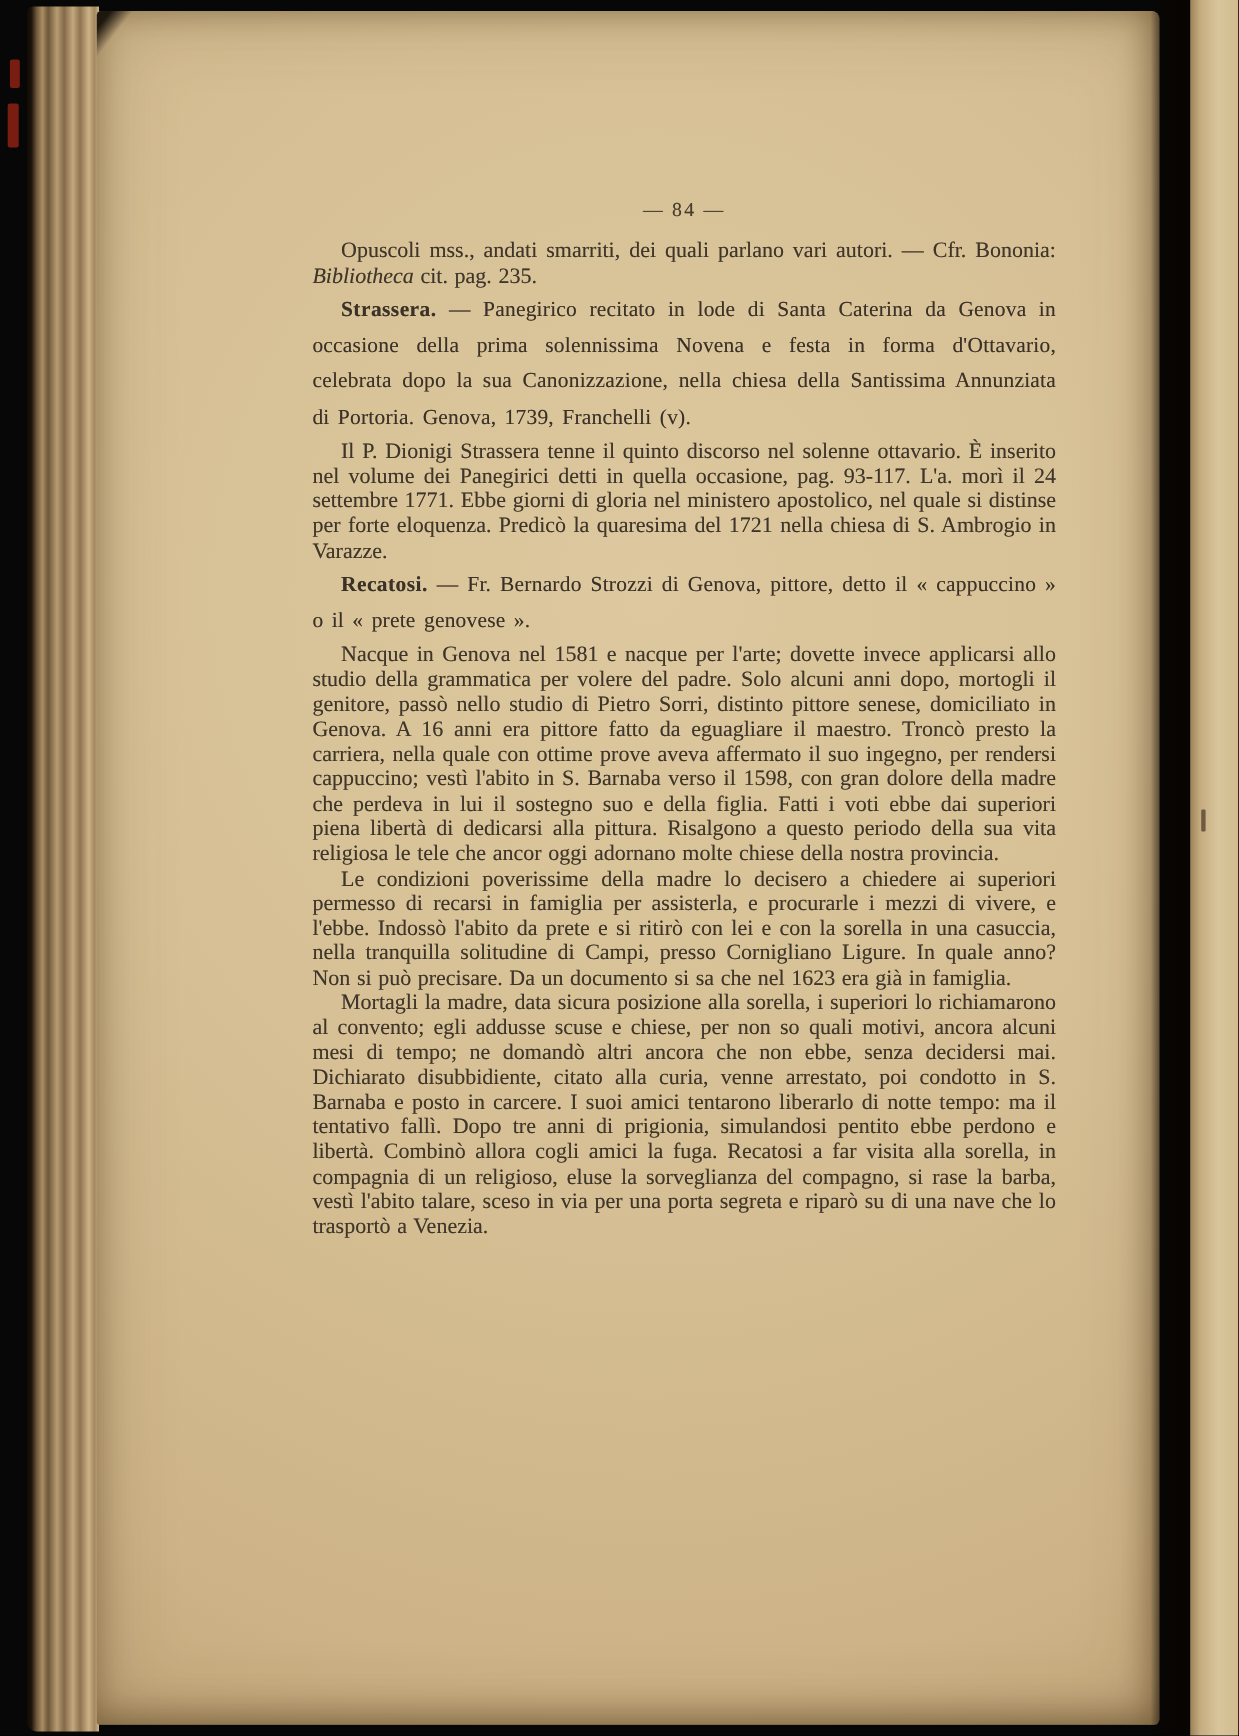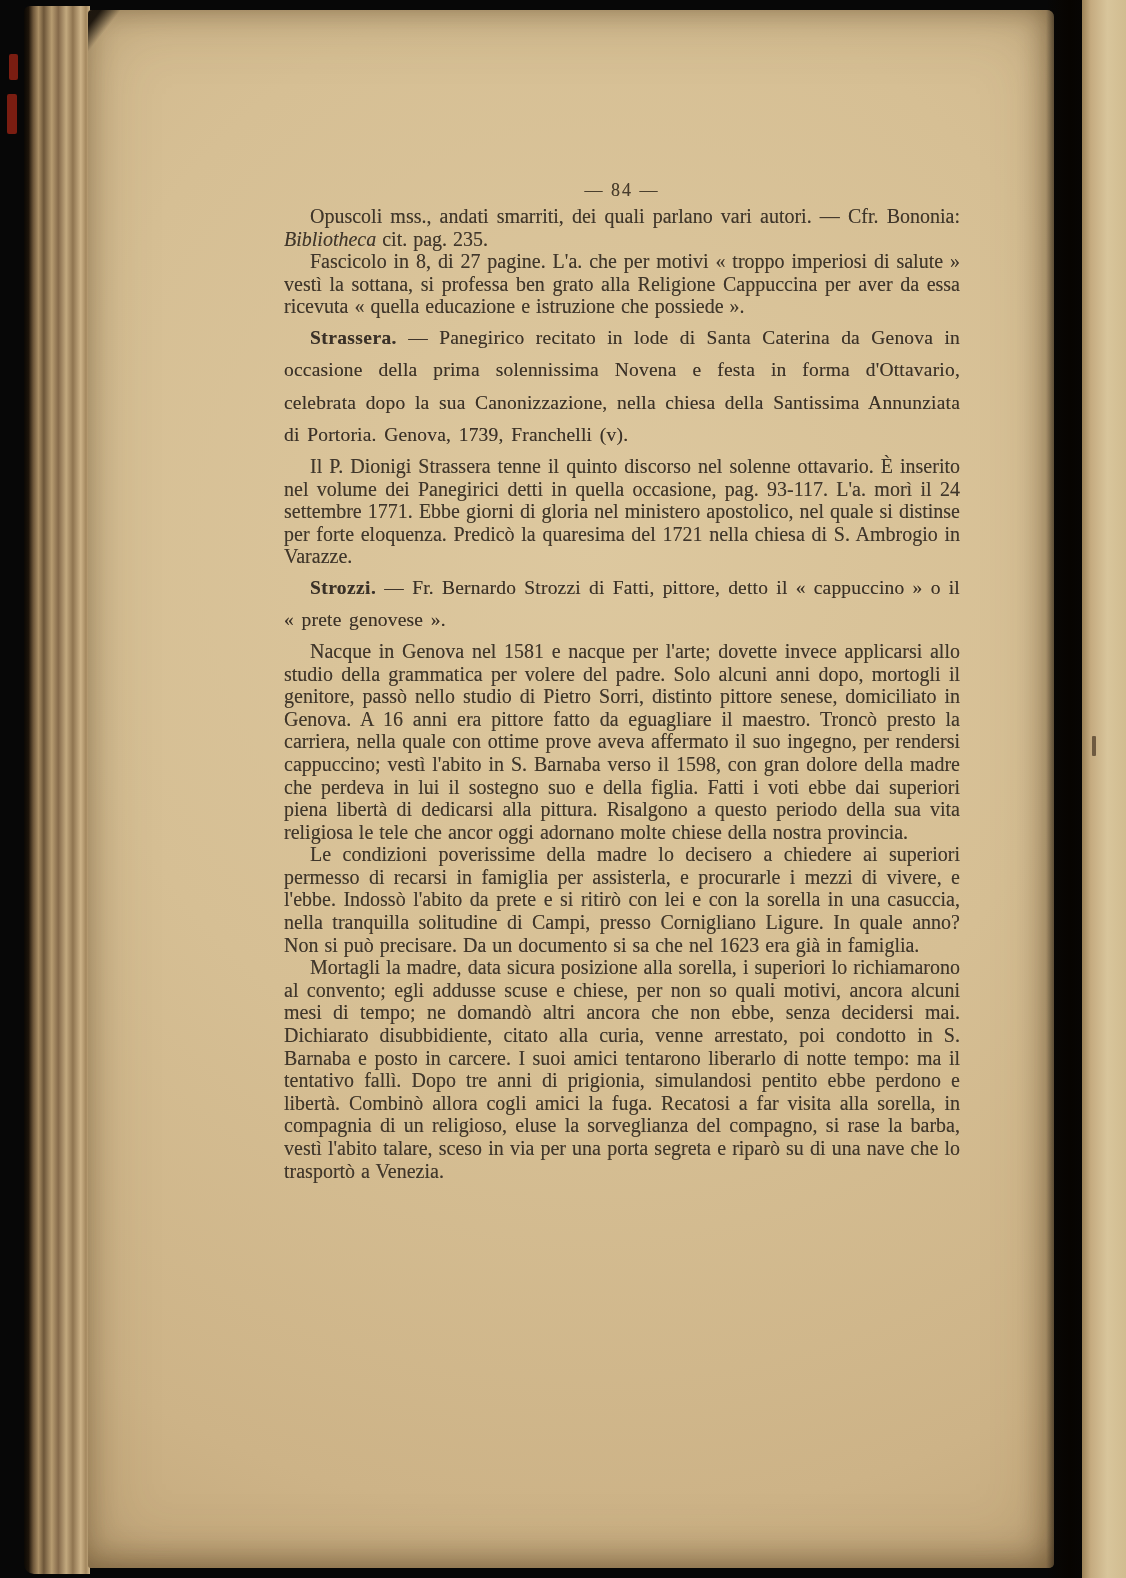--- a/index.html
+++ b/index.html
@@ -55,21 +55,21 @@
     background:#57452f;border-radius:1px;opacity:.8;
   }
   
   .textblock{
     position:absolute;left:196px;top:170px;width:676px;
     color:var(--ink-color,#3f362b);
     text-shadow:0 0 .5px rgba(62,47,26,.45);
   }
   .page-number{
     text-align:center;font-size:18px;letter-spacing:2px;
-    margin-bottom:4px;color:#473c2c;
+    margin-bottom:16px;color:#473c2c;
   }
   .paragraphs p{
     margin:0;text-align:justify;text-indent:26px;
   }
   .paragraphs p.note{
     font-size:20px;line-height:22.6px;word-spacing:1px;
   }
   .paragraphs p.entry{
     font-size:19.5px;line-height:32.5px;margin:4px 0 3px 0;
     word-spacing:2.5px;letter-spacing:.2px;color:#3a3128;
@@ -86,24 +86,23 @@
   <div class="mark-red m1"></div>
   <div class="mark-red m2"></div>
 
   <div class="main-page">
     <div class="corner-fold"></div>
 
     <div class="textblock">
       <div class="page-number">— 84 —</div>
       <div class="paragraphs">
           <p class="note"><span>Opuscoli mss., andati smarriti, dei quali parlano vari autori. — Cfr. Bononia: </span><span class="italic">Bibliotheca</span><span> cit. pag. 235.</span></p>
-          <p class="note"><span>Fascicolo in 8, di 27 pagine. L'a. che per motivi « troppo imperiosi di salute » vestì la sottana, si professa ben grato alla Religione Cappuccina per aver da essa ricevuta « quella educazione e istruzione che possiede ».</span></p>
           <p class="entry"><span class="bold">Strassera.</span><span> — Panegirico recitato in lode di Santa Caterina da Genova in occasione della prima solennissima Novena e festa in forma d'Ottavario, celebrata dopo la sua Canonizzazione, nella chiesa della Santissima Annunziata di Portoria. Genova, 1739, Franchelli (v).</span></p>
           <p class="note"><span>Il P. Dionigi Strassera tenne il quinto discorso nel solenne ottavario. È inserito nel volume dei Panegirici detti in quella occasione, pag. 93-117. L'a. morì il 24 settembre 1771. Ebbe giorni di gloria nel ministero apostolico, nel quale si distinse per forte eloquenza. Predicò la quaresima del 1721 nella chiesa di S. Ambrogio in Varazze.</span></p>
-          <p class="entry"><span class="bold">Strozzi.</span><span> — Fr. Bernardo Strozzi di Fatti, pittore, detto il « cappuccino » o il « prete genovese ».</span></p>
+          <p class="entry"><span class="bold">Recatosi.</span><span> — Fr. Bernardo Strozzi di Genova, pittore, detto il « cappuccino » o il « prete genovese ».</span></p>
           <p class="note"><span>Nacque in Genova nel 1581 e nacque per l'arte; dovette invece applicarsi allo studio della grammatica per volere del padre. Solo alcuni anni dopo, mortogli il genitore, passò nello studio di Pietro Sorri, distinto pittore senese, domiciliato in Genova. A 16 anni era pittore fatto da eguagliare il maestro. Troncò presto la carriera, nella quale con ottime prove aveva affermato il suo ingegno, per rendersi cappuccino; vestì l'abito in S. Barnaba verso il 1598, con gran dolore della madre che perdeva in lui il sostegno suo e della figlia. Fatti i voti ebbe dai superiori piena libertà di dedicarsi alla pittura. Risalgono a questo periodo della sua vita religiosa le tele che ancor oggi adornano molte chiese della nostra provincia.</span></p>
           <p class="note"><span>Le condizioni poverissime della madre lo decisero a chiedere ai superiori permesso di recarsi in famiglia per assisterla, e procurarle i mezzi di vivere, e l'ebbe. Indossò l'abito da prete e si ritirò con lei e con la sorella in una casuccia, nella tranquilla solitudine di Campi, presso Cornigliano Ligure. In quale anno? Non si può precisare. Da un documento si sa che nel 1623 era già in famiglia.</span></p>
           <p class="note"><span>Mortagli la madre, data sicura posizione alla sorella, i superiori lo richiamarono al convento; egli addusse scuse e chiese, per non so quali motivi, ancora alcuni mesi di tempo; ne domandò altri ancora che non ebbe, senza decidersi mai. Dichiarato disubbidiente, citato alla curia, venne arrestato, poi condotto in S. Barnaba e posto in carcere. I suoi amici tentarono liberarlo di notte tempo: ma il tentativo fallì. Dopo tre anni di prigionia, simulandosi pentito ebbe perdono e libertà. Combinò allora cogli amici la fuga. Recatosi a far visita alla sorella, in compagnia di un religioso, eluse la sorveglianza del compagno, si rase la barba, vestì l'abito talare, sceso in via per una porta segreta e riparò su di una nave che lo trasportò a Venezia.</span></p>
         </div>
     </div>
   </div>
 
   <div class="gutter"></div>
   <div class="next-page"></div>
   <div class="stray-mark"></div>

